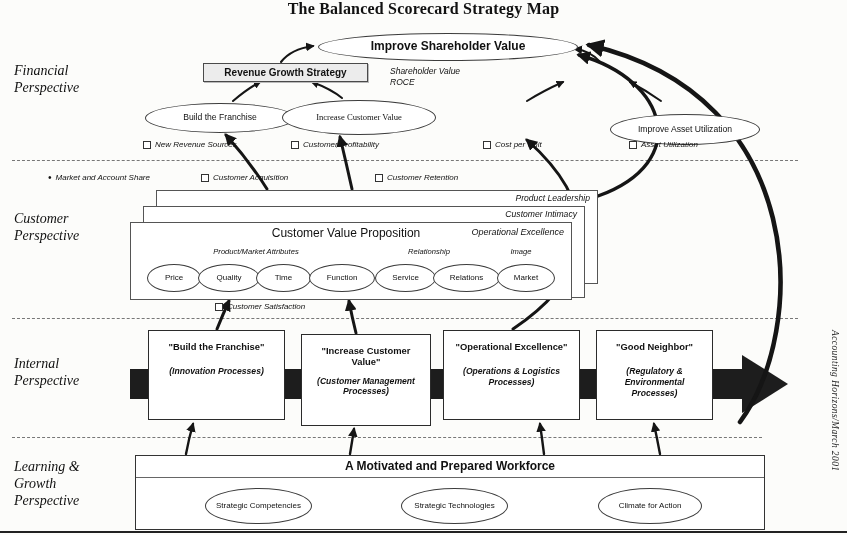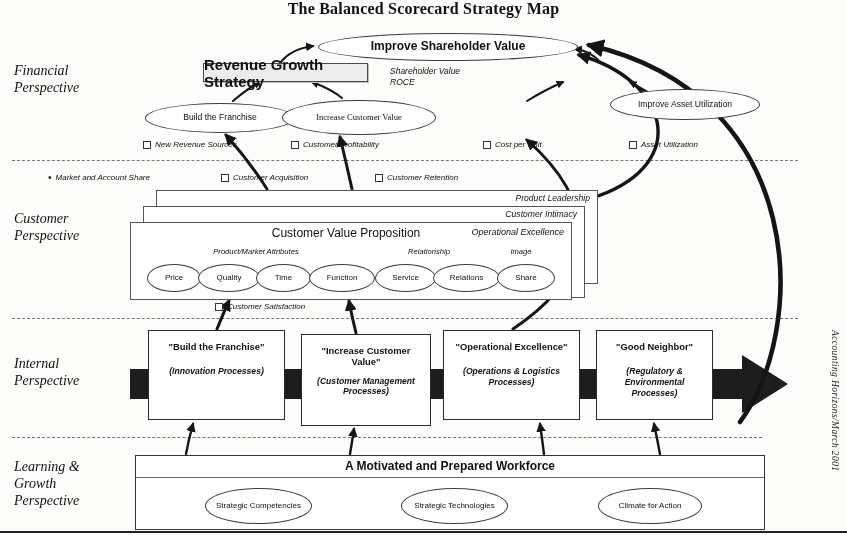--- a/index.html
+++ b/index.html
@@ -10,21 +10,21 @@
   .title{font-weight:bold;font-size:16px;text-align:center;letter-spacing:.2px;}
   .persp{font-family:"Liberation Serif",serif;font-style:italic;font-size:14px;line-height:1.22;color:#101010;}
   .journal{font-family:"Liberation Serif",serif;font-style:italic;font-size:9.5px;
            writing-mode:vertical-rl;letter-spacing:.4px;color:#222;}
   .ellipse{border:1.2px solid #3c3c3c;border-radius:50%;background:#fff;display:flex;
            align-items:center;justify-content:center;text-align:left;line-height:1.12;z-index:3;}
   .goal{font-weight:bold;font-size:12px;}
   .driver{font-size:8.6px;padding:0 12px;}
   .small-el{font-size:8px;padding:0 4px;}
   .rectbox{border:1px solid #4a4a4a;background:#ececec;display:flex;align-items:center;
-           justify-content:center;font-weight:bold;font-size:15px;z-index:3;box-shadow:1px 1px 0 #bbb;}
+           justify-content:center;font-weight:bold;font-size:10px;z-index:3;box-shadow:1px 1px 0 #bbb;}
   .note{font-style:italic;font-size:8.5px;line-height:1.25;}
   .measure{display:flex;align-items:center;gap:4px;font-style:italic;font-size:8px;white-space:nowrap;z-index:3;}
   .sq{width:6px;height:6px;border:1px solid #333;background:#fff;flex:0 0 auto;}
   .bullet{font-size:10px;line-height:6px;}
   .dashes{border-top:1.2px dashed #777;height:0;z-index:0;}
   .card{border:1px solid #555;background:#fff;}
   .card-label{position:absolute;top:2px;right:7px;font-style:italic;font-size:8.6px;}
   .grouplabel{font-style:italic;font-size:7.6px;text-align:center;white-space:nowrap;}
   .procbox{border:1.6px solid #2b2b2b;background:#fff;z-index:3;display:flex;flex-direction:column;
            align-items:center;text-align:center;padding-top:10px;box-sizing:border-box;}
@@ -101,21 +101,21 @@
 
   <div class="abs ellipse goal" style="left:318px;top:33px;width:258px;height:26px;">Improve Shareholder Value</div>
   <div class="abs rectbox" style="left:203px;top:63px;width:163px;height:17px;">Revenue Growth Strategy</div>
   <div class="abs note" style="left:390px;top:66px;">
     <div>Shareholder Value</div>
     <div>ROCE</div>
   </div>
 
   <div class="abs ellipse driver" style="left:145px;top:103px;width:124px;height:28px;">Build the Franchise</div>
   <div class="abs ellipse driver" style="left:282px;top:100px;width:128px;height:33px;font-family:Liberation Serif, serif;">Increase Customer Value</div>
-  <div class="abs ellipse driver" style="left:610px;top:89px;width:124px;height:29px;">Improve Asset Utilization</div>
+  <div class="abs ellipse driver" style="left:610px;top:114px;width:124px;height:29px;">Improve Asset Utilization</div>
 
   <div class="abs measure" style="left:143px;top:140px;">
     <span class="sq"></span>
     <span>New Revenue Sources</span>
   </div>
   <div class="abs measure" style="left:291px;top:140px;">
     <span class="sq"></span>
     <span>Customer Profitability</span>
   </div>
   <div class="abs measure" style="left:483px;top:140px;">
@@ -124,21 +124,21 @@
   </div>
   <div class="abs measure" style="left:629px;top:140px;">
     <span class="sq"></span>
     <span>Asset Utilization</span>
   </div>
 
   <div class="abs measure" style="left:48px;top:173px;">
     <span class="bullet">•</span>
     <span>Market and Account Share</span>
   </div>
-  <div class="abs measure" style="left:221px;top:173px;">
+  <div class="abs measure" style="left:201px;top:173px;">
     <span class="sq"></span>
     <span>Customer Acquisition</span>
   </div>
   <div class="abs measure" style="left:375px;top:173px;">
     <span class="sq"></span>
     <span>Customer Retention</span>
   </div>
 
   <div class="abs card" style="left:156px;top:190px;width:440px;height:92px;z-index:3;">
     <span class="card-label">Product Leadership</span>
@@ -153,21 +153,21 @@
     <div class="abs grouplabel" style="left:30px;top:24px;width:190px;">Product/Market Attributes</div>
     <div class="abs grouplabel" style="left:253px;top:24px;width:90px;">Relationship</div>
     <div class="abs grouplabel" style="left:355px;top:24px;width:70px;">Image</div>
 
     <div class="abs ellipse small-el" style="left:16px;top:41px;width:44px;height:26px;">Price</div>
     <div class="abs ellipse small-el" style="left:67px;top:41px;width:52px;height:26px;">Quality</div>
     <div class="abs ellipse small-el" style="left:125px;top:41px;width:45px;height:26px;">Time</div>
     <div class="abs ellipse small-el" style="left:178px;top:41px;width:56px;height:26px;">Function</div>
     <div class="abs ellipse small-el" style="left:244px;top:41px;width:51px;height:26px;">Service</div>
     <div class="abs ellipse small-el" style="left:302px;top:41px;width:57px;height:26px;">Relations</div>
-    <div class="abs ellipse small-el" style="left:366px;top:41px;width:48px;height:26px;">Share</div>
+    <div class="abs ellipse small-el" style="left:366px;top:41px;width:48px;height:26px;">Market</div>
   </div>
 
   <div class="abs measure" style="left:215px;top:302px;">
     <span class="sq"></span>
     <span>Customer Satisfaction</span>
   </div>
 
   <div class="abs procbox" style="left:148px;top:330px;width:137px;height:90px;">
     <div class="t">"Build the Franchise"</div>
     <div class="s">(Innovation Processes)</div>

